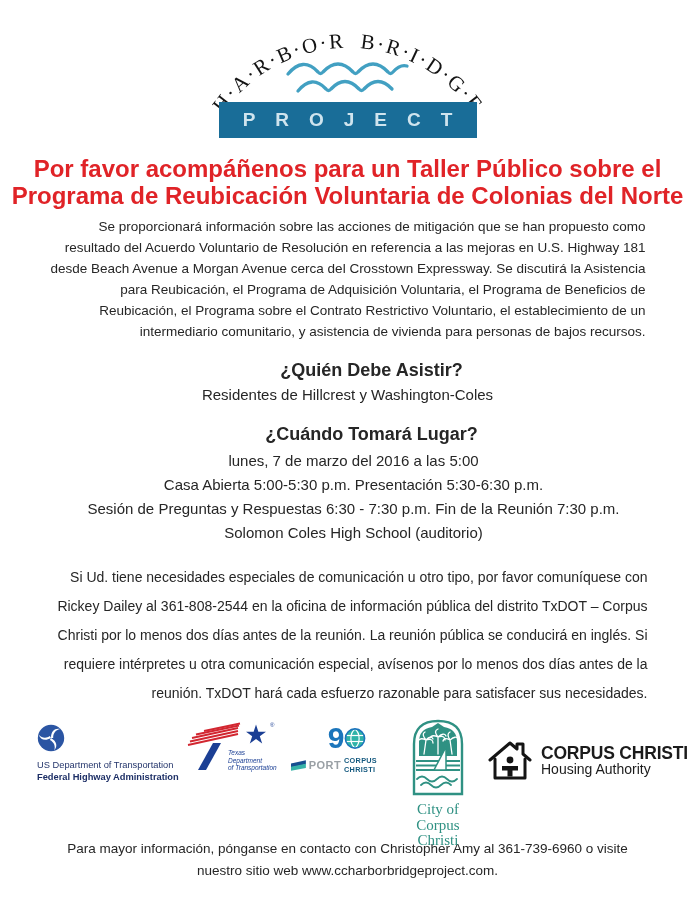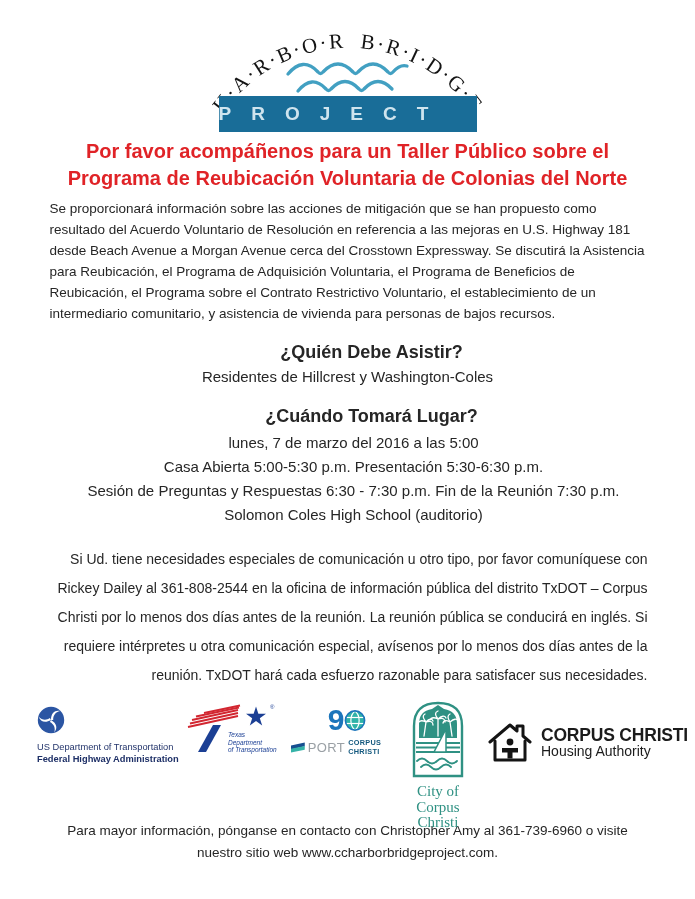--- a/index.html
+++ b/index.html
@@ -6,49 +6,49 @@
   .page{
     width:695px;height:899px;margin:0 auto;position:relative;overflow:hidden;
     background:#ffffff;color:#262626;font-family:"Liberation Sans",sans-serif;
   }
   
   .logo-wrap{position:relative;height:138px;}
   .arc-svg{position:absolute;top:14px;left:50%;transform:translateX(-50%);}
   .arc-text{font-family:"Liberation Serif",serif;font-size:21px;letter-spacing:2px;fill:#141414;}
   .waves-svg{position:absolute;top:58px;left:50%;transform:translateX(-50%);}
   .banner{
-    position:absolute;top:96px;left:50%;transform:translateX(-50%);
-    width:258px;height:36px;background:#196d98;display:flex;align-items:center;justify-content:flex-start;
+    position:absolute;top:102px;left:50%;transform:translateX(-50%);
+    width:258px;height:36px;background:#196d98;display:flex;align-items:center;justify-content:center;
   }
   .banner span{color:#cfe4ee;font-weight:bold;font-size:19px;letter-spacing:20px;margin-right:-20px;}
   
-  .title{text-align:center;font-weight:bold;font-size:20px;line-height:26.5px;color:#e02327;}
-  
-  .intro{margin:7px auto 0;max-width:596px;text-align:left;font-size:13.5px;line-height:21px;}
+  .title{margin-top:18px;text-align:center;font-weight:bold;font-size:24px;line-height:26.5px;color:#e02327;}
+  
+  .intro{margin:7px auto 0;max-width:596px;text-align:right;font-size:13.5px;line-height:21px;}
   .sec-h{margin-top:18px;text-align:center;font-weight:bold;font-size:18px;margin-left:48px;}
   .when-h{margin-top:20px;}
   .who-body{margin-top:5px;text-align:center;font-size:15px;line-height:18px;}
   .when-lines div{text-align:center;font-size:15px;line-height:24px;}
   .when-lines{margin-top:4px;padding-left:12px;}
   .access{margin:18px auto 0;max-width:600px;text-align:right;font-size:14px;line-height:29px;}
   
   .partners{position:relative;height:118px;margin-top:8px;}
   .p-usdot{position:absolute;left:37px;top:8px;width:150px;color:#24356b;}
   .usdot-l1{margin-top:4px;font-size:9.3px;white-space:nowrap;}
   .usdot-l2{margin-top:2px;font-size:9.3px;font-weight:bold;color:#1d2f66;white-space:nowrap;}
   .p-txdot{position:absolute;left:186px;top:6px;width:106px;height:54px;}
   .txdot-svg{position:absolute;left:0;top:0;}
   .txdot-reg{position:absolute;left:84px;top:0;font-size:6px;color:#1b3f94;}
   .txdot-text{position:absolute;left:42px;top:27px;font-style:italic;font-size:6.5px;line-height:7.5px;color:#1b3f94;}
   .p-port{position:absolute;left:291px;top:8px;width:108px;}
   .port-90{display:flex;align-items:flex-start;justify-content:center;margin-left:4px;}
   .port-nine{font-size:30px;line-height:28px;font-weight:bold;color:#1b75bb;}
   .port-globe{margin-top:3px;}
   .port-line{display:flex;align-items:center;gap:3px;margin-top:4px;}
-  .port-light{font-size:13px;font-weight:normal;color:#9aa0a5;letter-spacing:.4px;}
+  .port-light{font-size:11px;font-weight:bold;color:#9aa0a5;letter-spacing:.4px;}
   .port-bold{font-size:7.3px;font-weight:bold;color:#14597f;letter-spacing:.3px;}
   .p-city{position:absolute;left:398px;top:0;width:80px;text-align:center;}
   .city-text{margin-top:2px;font-family:"Liberation Serif",serif;color:#2f9183;font-size:15px;line-height:15.5px;text-align:center;}
   .p-ccha{position:absolute;left:487px;top:22px;display:flex;align-items:center;gap:8px;}
   .ccha-l1{font-size:17.5px;font-weight:bold;color:#1b1b1b;letter-spacing:-0.2px;line-height:18px;}
   .ccha-l2{font-size:14px;color:#1b1b1b;line-height:15px;}
   
   .footer{margin:4px auto 0;max-width:600px;text-align:center;font-size:13.5px;line-height:21.5px;}
 </style>
 </head>

